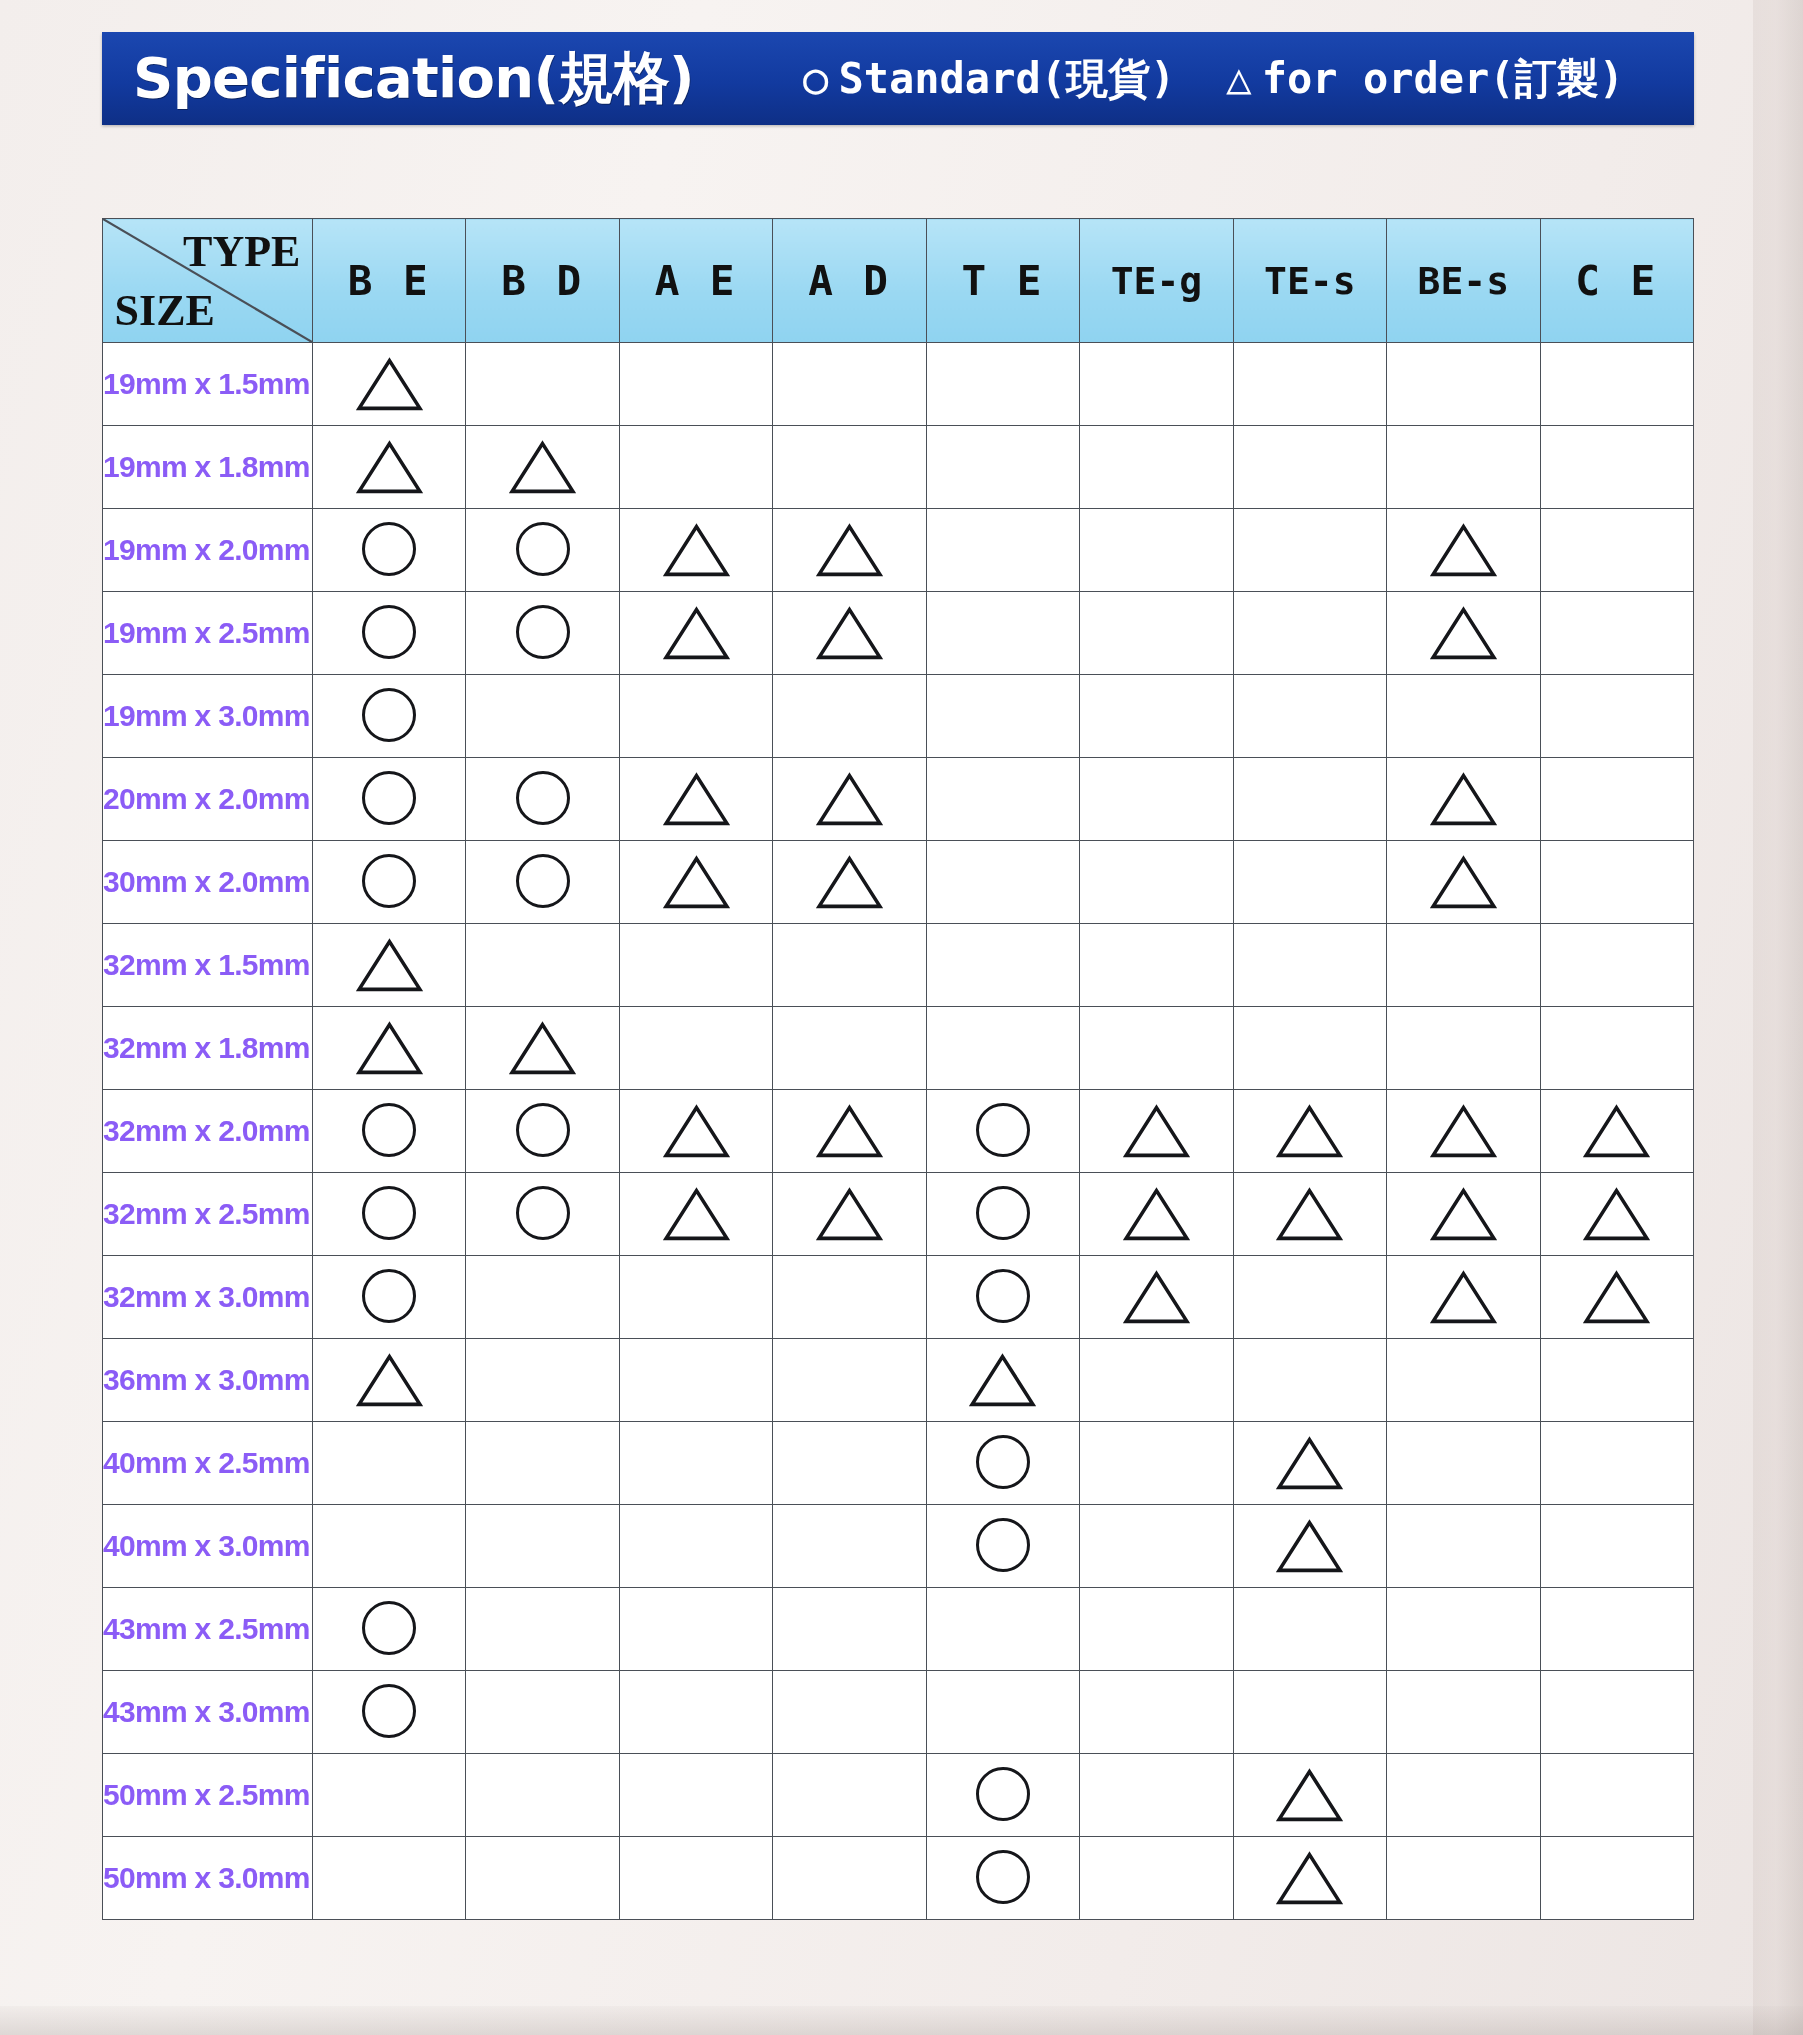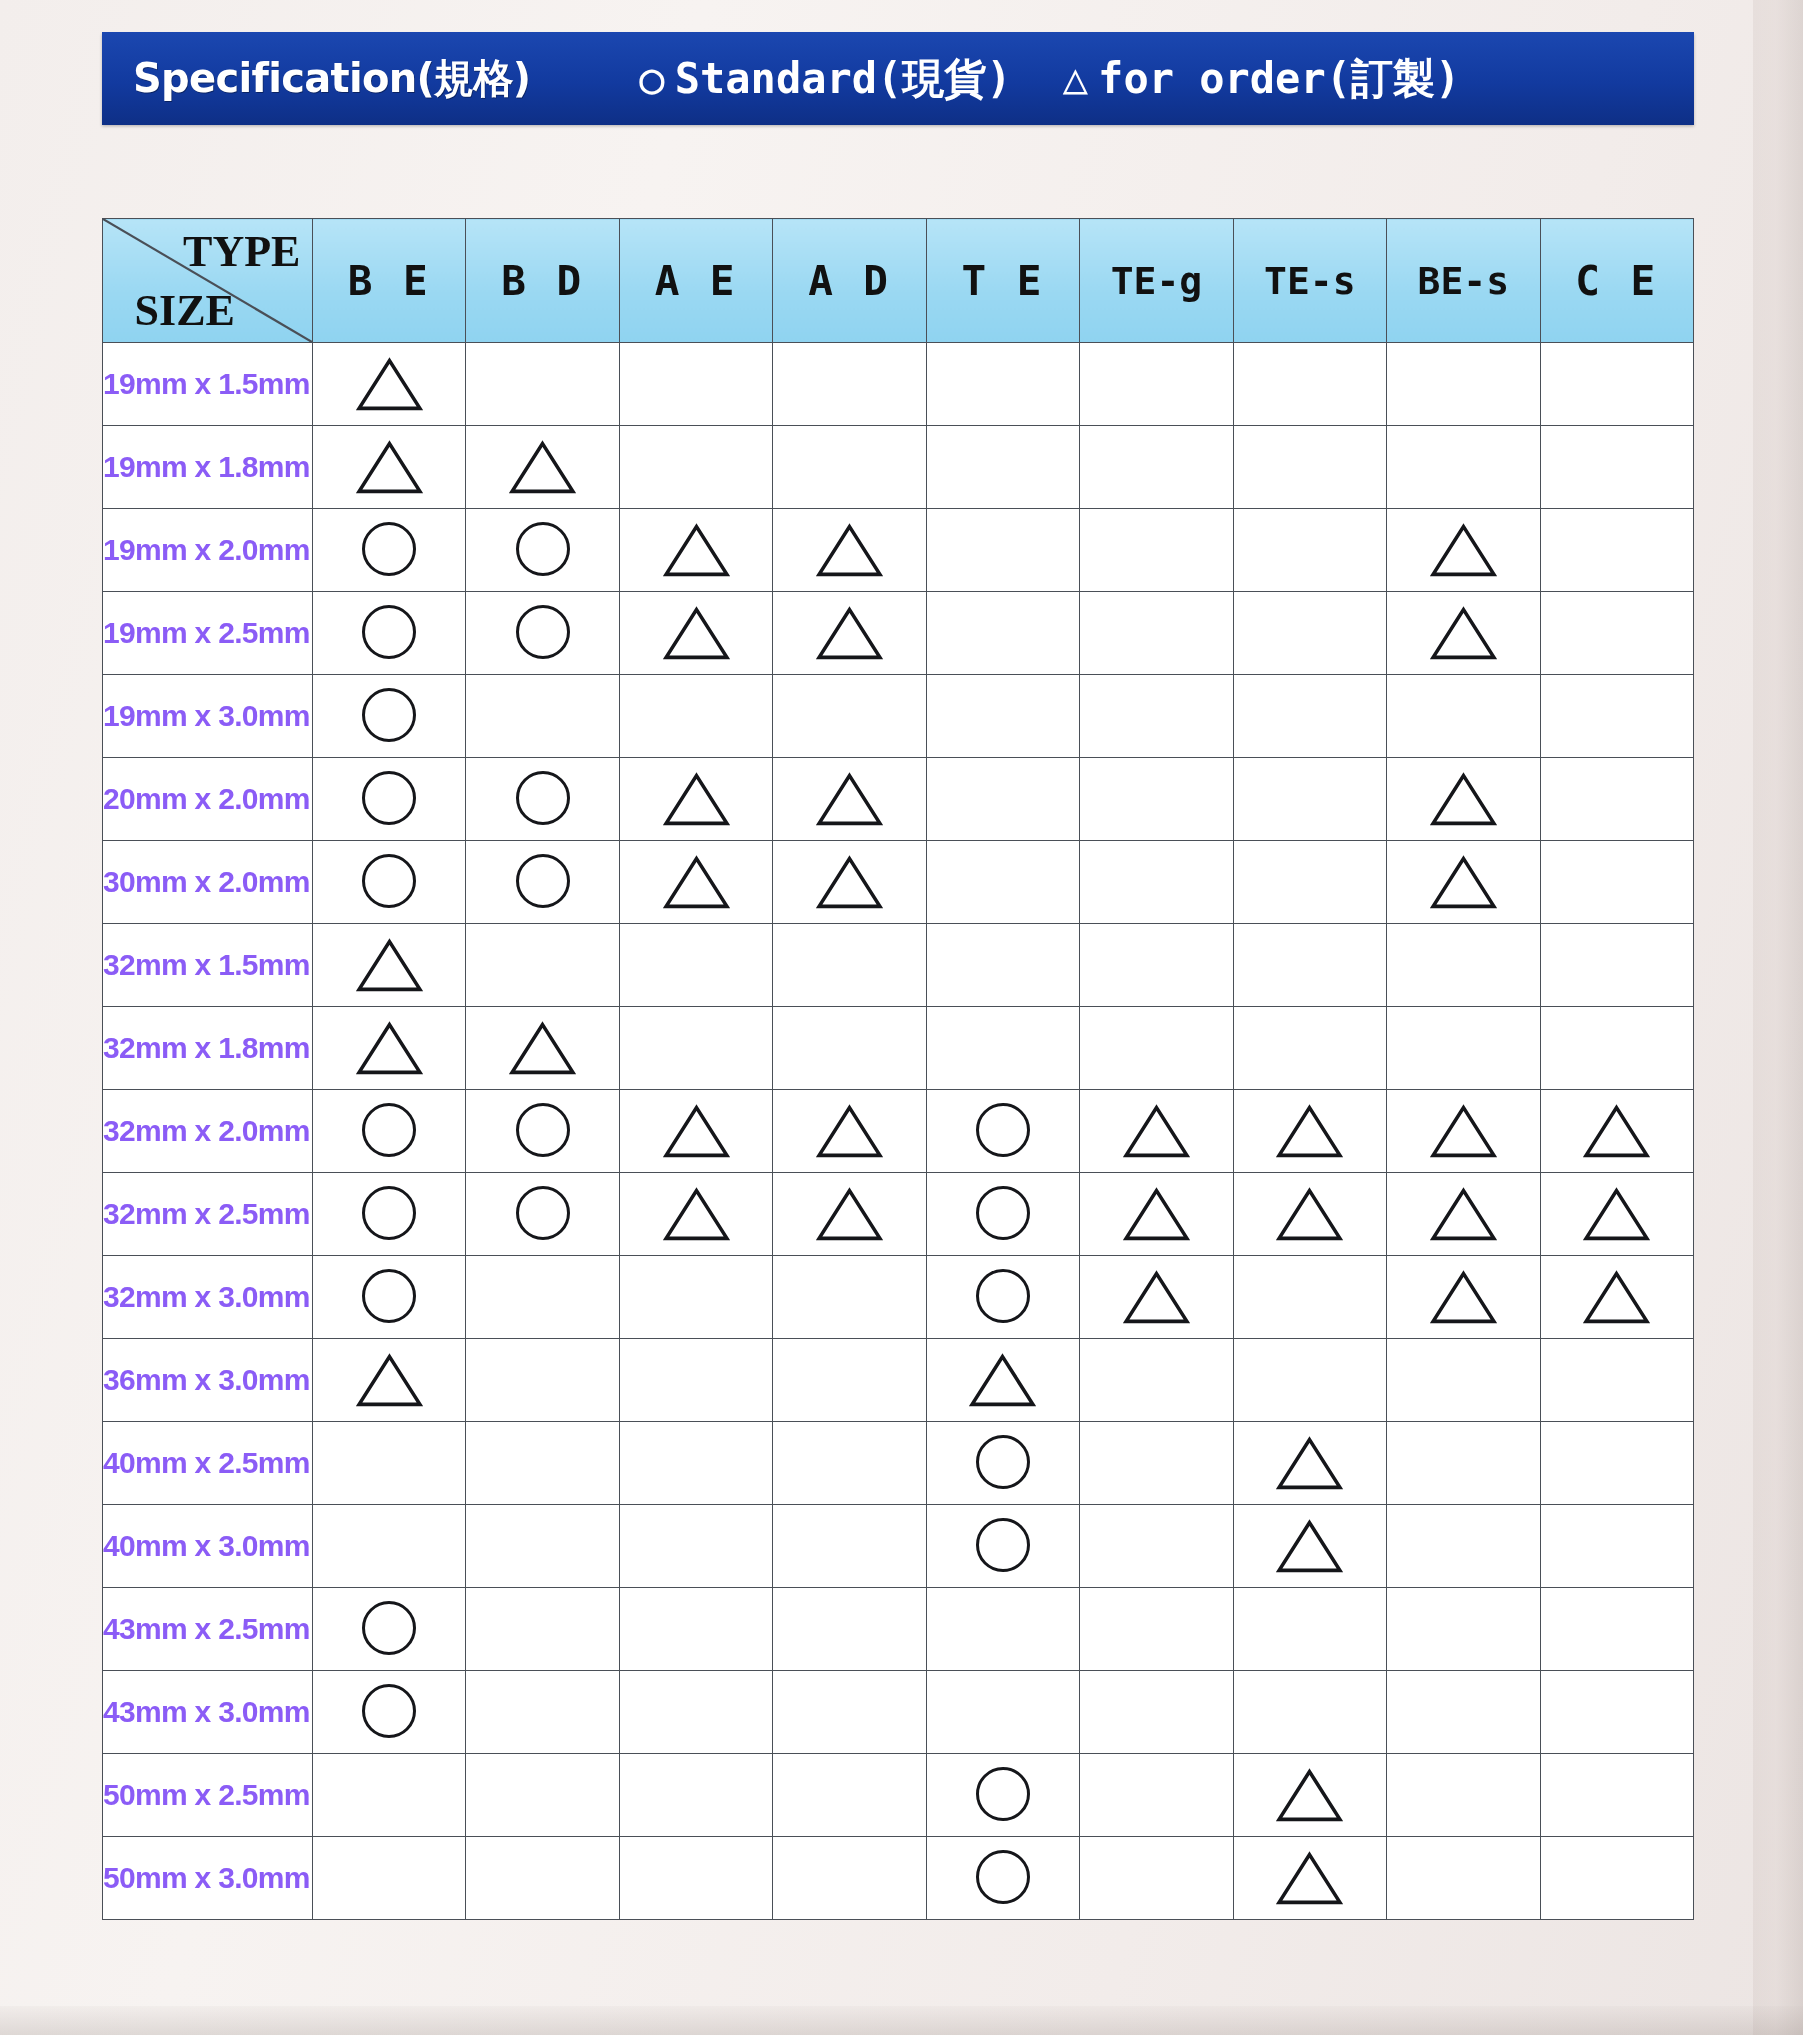--- a/index.html
+++ b/index.html
@@ -46,21 +46,21 @@
     border-color: #0b2a7a;
     box-sizing: border-box;
     display: flex;
     align-items: center;
     box-shadow: 0 1.5px 2.9px rgba(0,0,0,0.25);
   }
   .banner-title {
     color: #ffffff;
     font-family: "DejaVu Sans", sans-serif;
     font-weight: bold;
-    font-size: 40px;
+    font-size: 56px;
     letter-spacing: -0.7px;
     margin-left: 31px;
     white-space: nowrap;
     text-shadow: 0.7px 0.7px 0 rgba(0,0,0,0.35);
   }
   .legend {
     display: flex;
     align-items: center;
     margin-left: 109px;
     color: #fff;
@@ -137,21 +137,20 @@
   }
   th.corner .size-label {
     position: absolute;
     left: 11.6px;
     bottom: 5.8px;
     font-family: "Liberation Serif", serif;
     font-weight: bold;
     font-size: 44px;
     letter-spacing: 0;
     color: #111;
-    margin-left: 20px;
   }
   tbody td {
     height: 83px;
     text-align: center;
     vertical-align: middle;
     background: #ffffff;
   }
   td.size-cell {
     text-align: left;
     font-family: "Liberation Sans", sans-serif;

